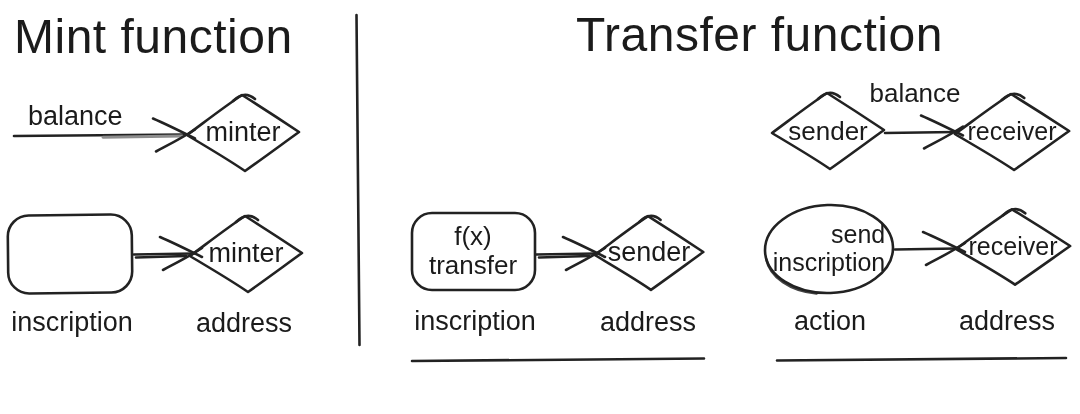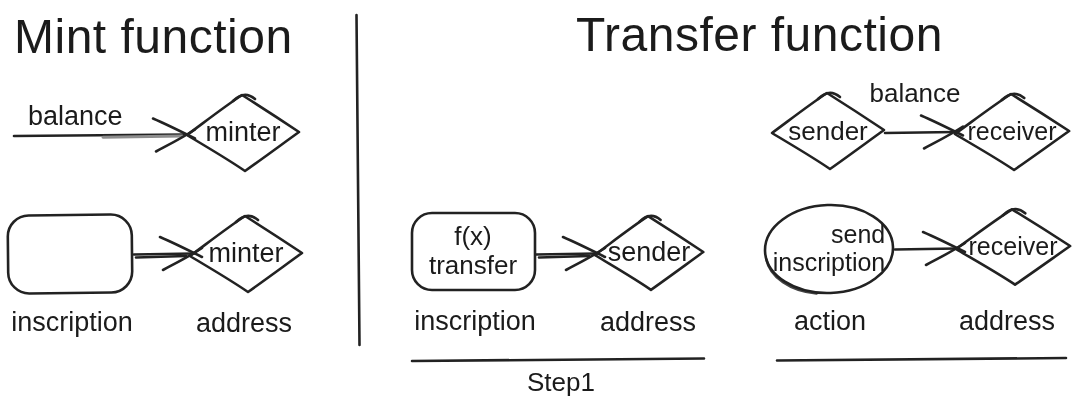--- a/index.html
+++ b/index.html
@@ -103,21 +103,20 @@
   <div class="lbl ctr t27" style="left:72px;top:323px">inscription</div>
   <div class="lbl ctr t27" style="left:244px;top:324px">address</div>
 
   <div class="lbl ctr t26" style="left:473px;top:251px;line-height:29px">
     <span class="blk">f(x)</span>
     <span class="blk">transfer</span>
   </div>
   <div class="lbl ctr t27" style="left:649px;top:253px">sender</div>
   <div class="lbl ctr t27" style="left:475px;top:322px">inscription</div>
   <div class="lbl ctr t27" style="left:648px;top:323px">address</div>
-  <div class="lbl ctr t26" style="left:561px;top:382px">Step1</div>
 
   <div class="lbl ctr t26" style="left:915px;top:93px">balance</div>
   <div class="lbl ctr t26" style="left:828px;top:131px">sender</div>
   <div class="lbl ctr t25" style="left:1012px;top:132px">receiver</div>
   <div class="lbl ctr t25" style="left:829px;top:248px;line-height:28px">
     <span class="blk">send</span>
     <span class="blk">inscription</span>
   </div>
   <div class="lbl ctr t25" style="left:1013px;top:247px">receiver</div>
   <div class="lbl ctr t27" style="left:830px;top:322px">action</div>

